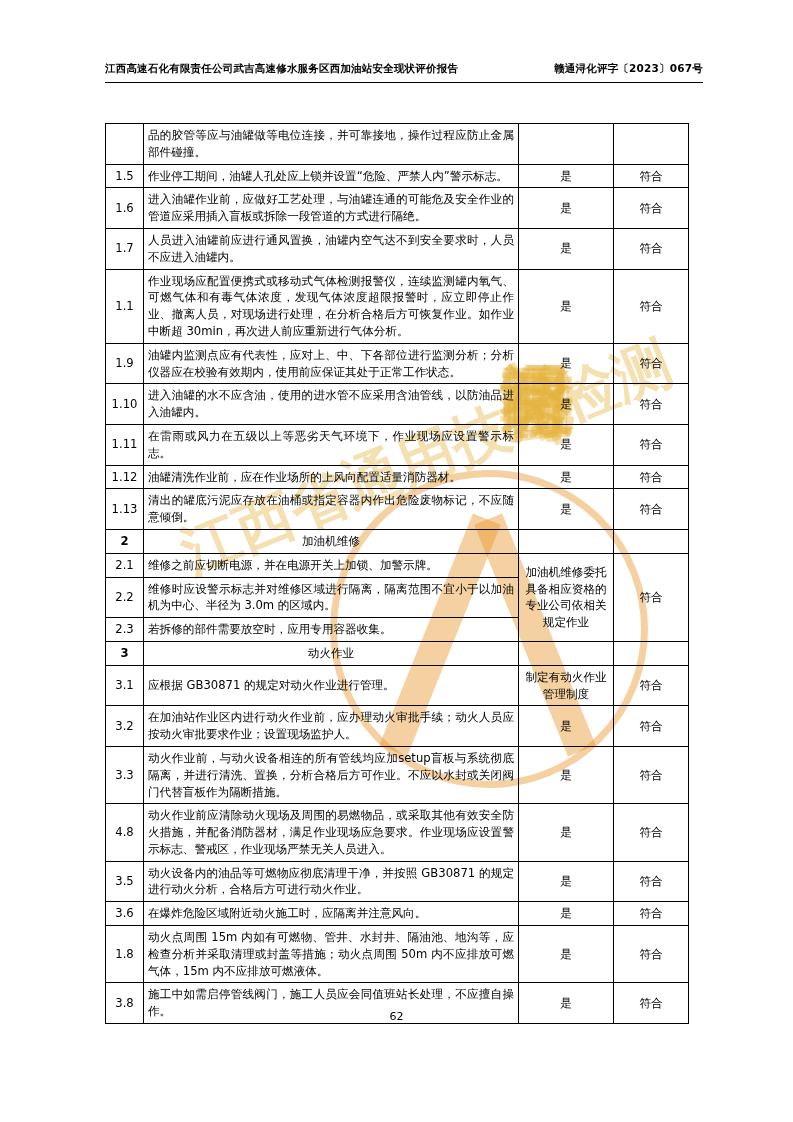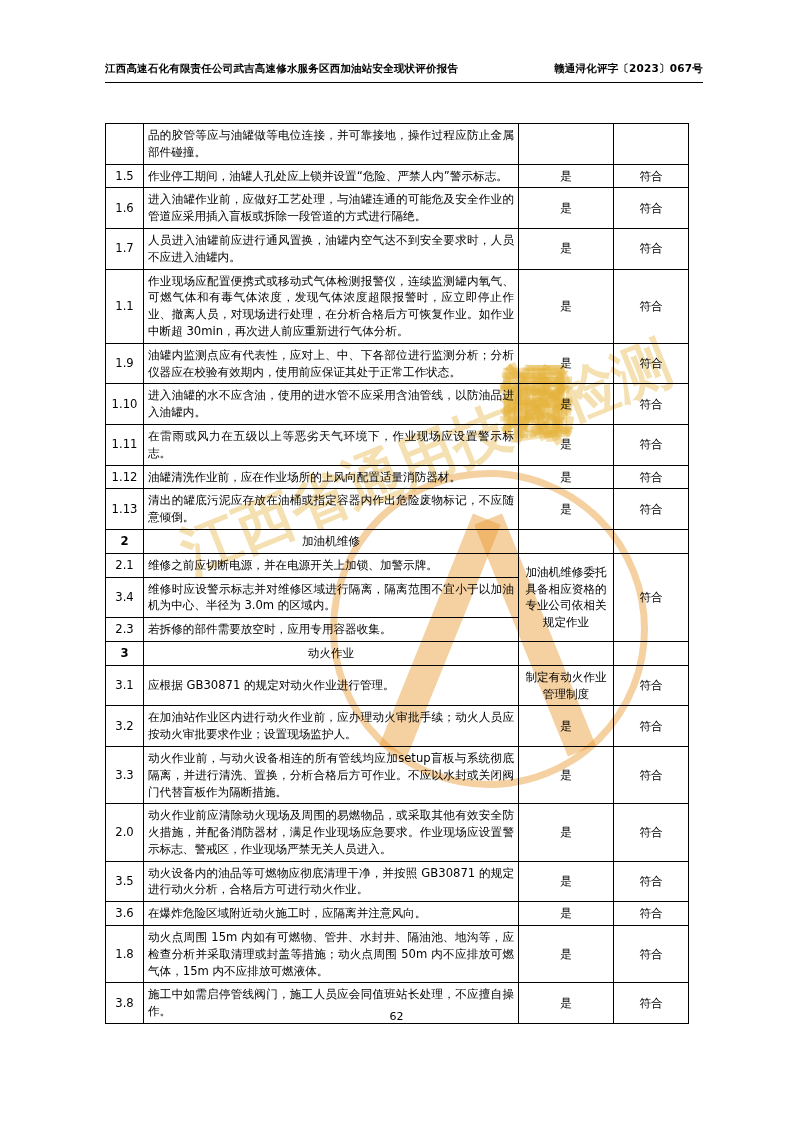--- a/index.html
+++ b/index.html
@@ -271,21 +271,21 @@
         </tr>
 
         <tr>
           <td class="no">2.1</td>
           <td class="txt">维修之前应切断电源，并在电源开关上加锁、加警示牌。</td>
           <td class="mid mid-multi" rowspan="3">加油机维修委托具备相应资格的专业公司依相关规定作业</td>
           <td class="res" rowspan="3">符合</td>
         </tr>
 
         <tr>
-          <td class="no">3.4</td>
+          <td class="no">2.2</td>
           <td class="txt">维修时应设警示标志并对维修区域进行隔离，隔离范围不宜小于以加油机为中心、半径为 3.0m 的区域内。</td>
         </tr>
 
         <tr>
           <td class="no">2.3</td>
           <td class="txt">若拆修的部件需要放空时，应用专用容器收集。</td>
         </tr>
 
         <tr>
           <td class="sec-no">3</td>
@@ -309,21 +309,21 @@
         </tr>
 
         <tr>
           <td class="no">3.3</td>
           <td class="txt">动火作业前，与动火设备相连的所有管线均应加setup盲板与系统彻底隔离，并进行清洗、置换，分析合格后方可作业。不应以水封或关闭阀门代替盲板作为隔断措施。</td>
           <td class="mid">是</td>
           <td class="res">符合</td>
         </tr>
 
         <tr>
-          <td class="no">2.0</td>
+          <td class="no">4.8</td>
           <td class="txt">动火作业前应清除动火现场及周围的易燃物品，或采取其他有效安全防火措施，并配备消防器材，满足作业现场应急要求。作业现场应设置警示标志、警戒区，作业现场严禁无关人员进入。</td>
           <td class="mid">是</td>
           <td class="res">符合</td>
         </tr>
 
         <tr>
           <td class="no">3.5</td>
           <td class="txt">动火设备内的油品等可燃物应彻底清理干净，并按照 GB30871 的规定进行动火分析，合格后方可进行动火作业。</td>
           <td class="mid">是</td>
           <td class="res">符合</td>

